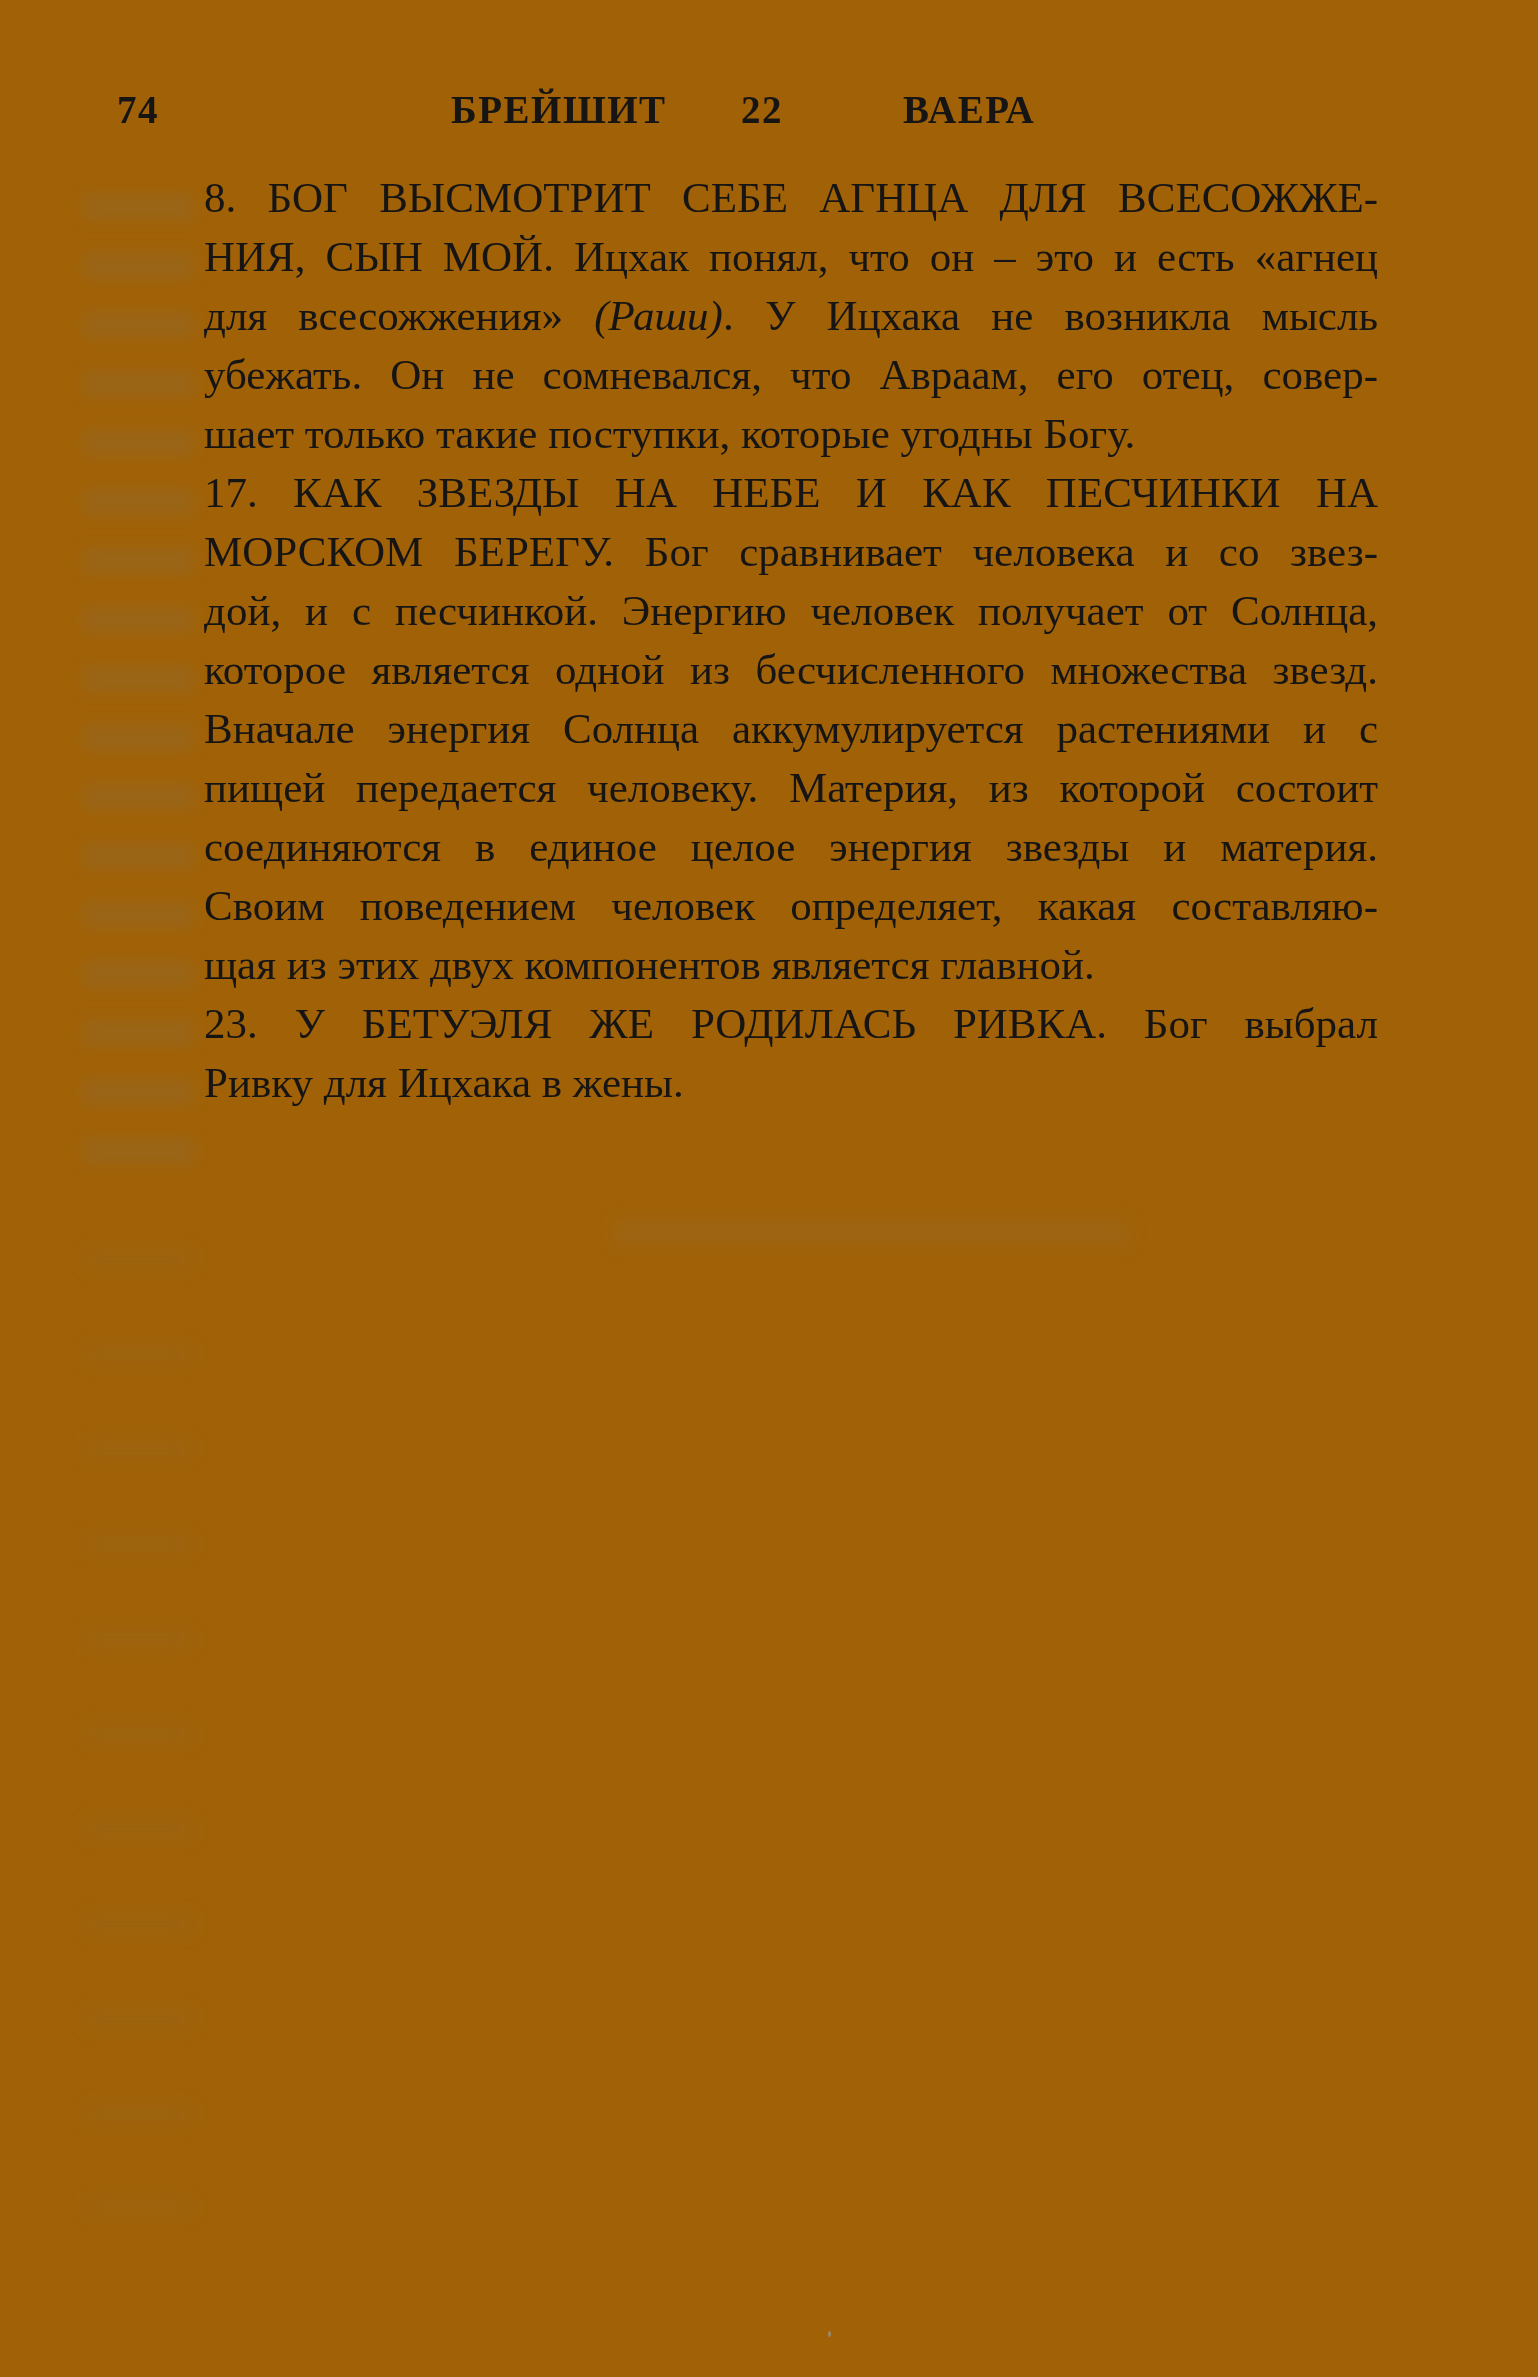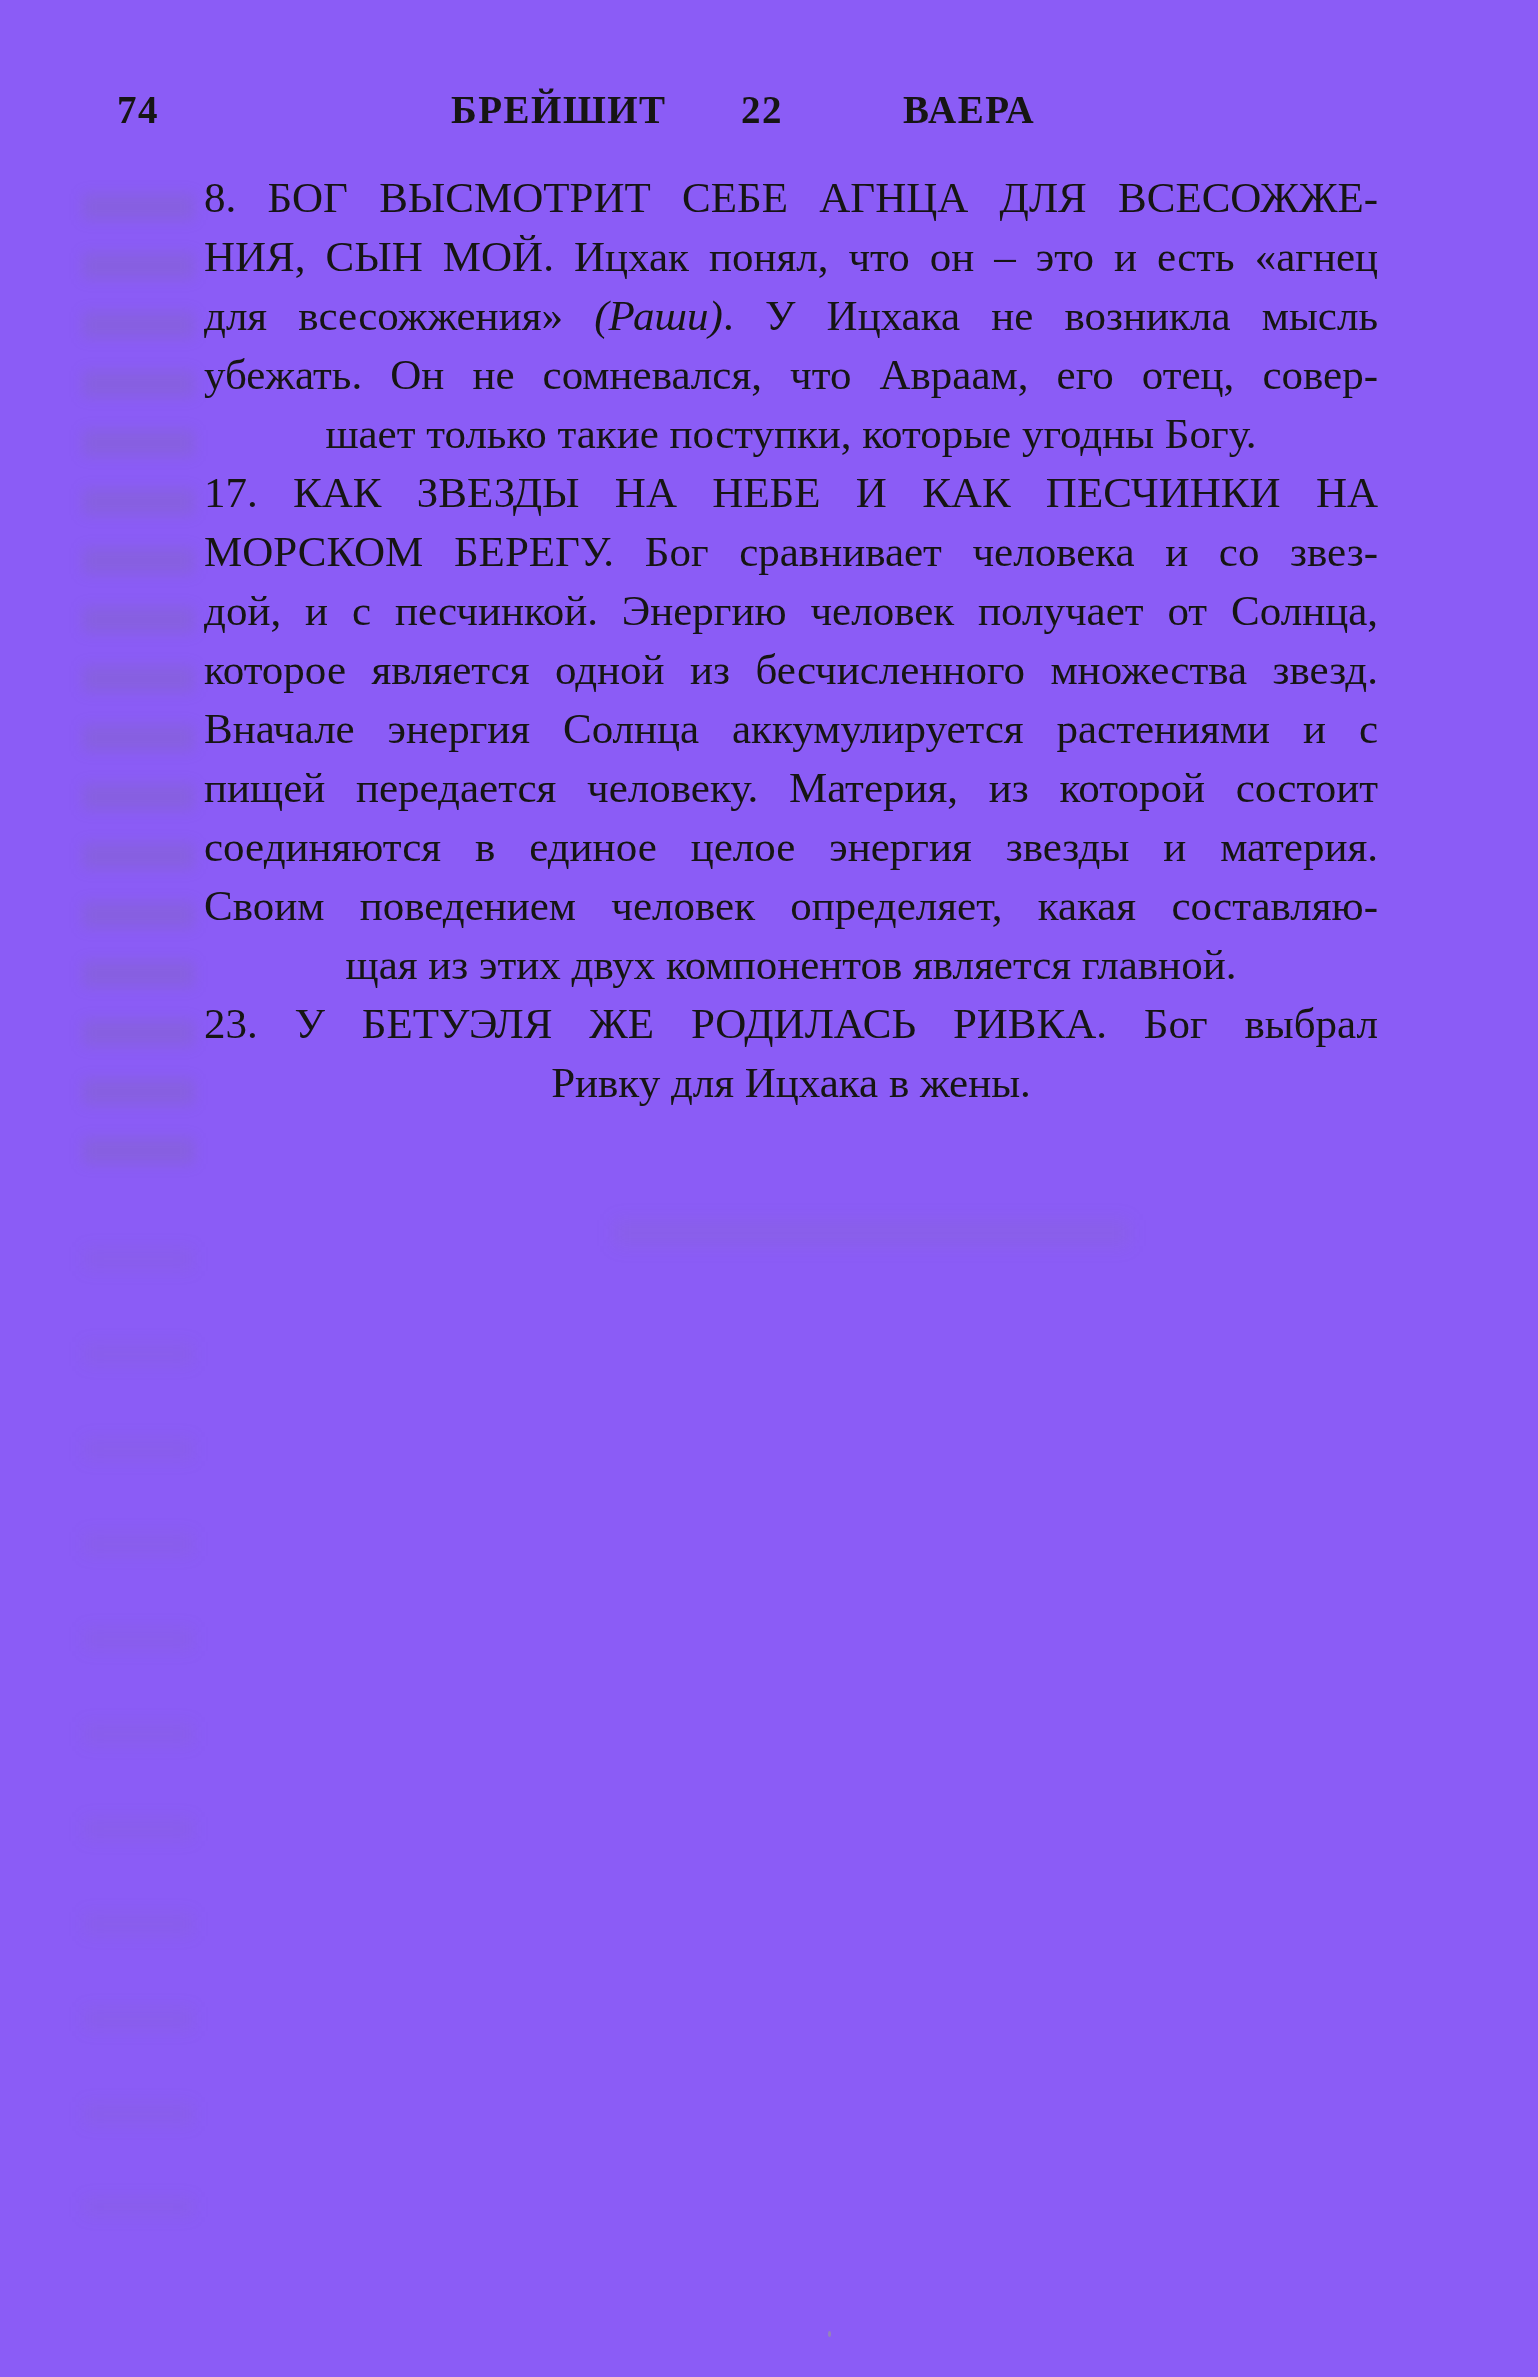--- a/index.html
+++ b/index.html
@@ -5,21 +5,21 @@
   html, body {
     margin: 0;
     padding: 0;
     background: #e9e9e7;
   }
   .page {
     position: relative;
     width: 1538px;
     height: 2377px;
     margin: 0 auto;
-    background: #8b5cf6;
+    background: #a16207;
     font-family: "Liberation Serif", serif;
     color: #161514;
     overflow: hidden;
   }
 
   
   .page-header {
     position: absolute;
     top: 87px;
     left: 0;
@@ -39,21 +39,21 @@
   .page-body {
     position: absolute;
     left: 204px;
     top: 168px;
     width: 1174px;
     font-size: 43px;
     line-height: 59px;
   }
   .ln {
     white-space: nowrap;
-    text-align: center;
+    text-align: left;
   }
   .ln.just {
     white-space: normal;
     text-align: justify;
     text-align-last: justify;
     text-justify: inter-word;
   }
   .ln em { font-style: italic; }
 
   

